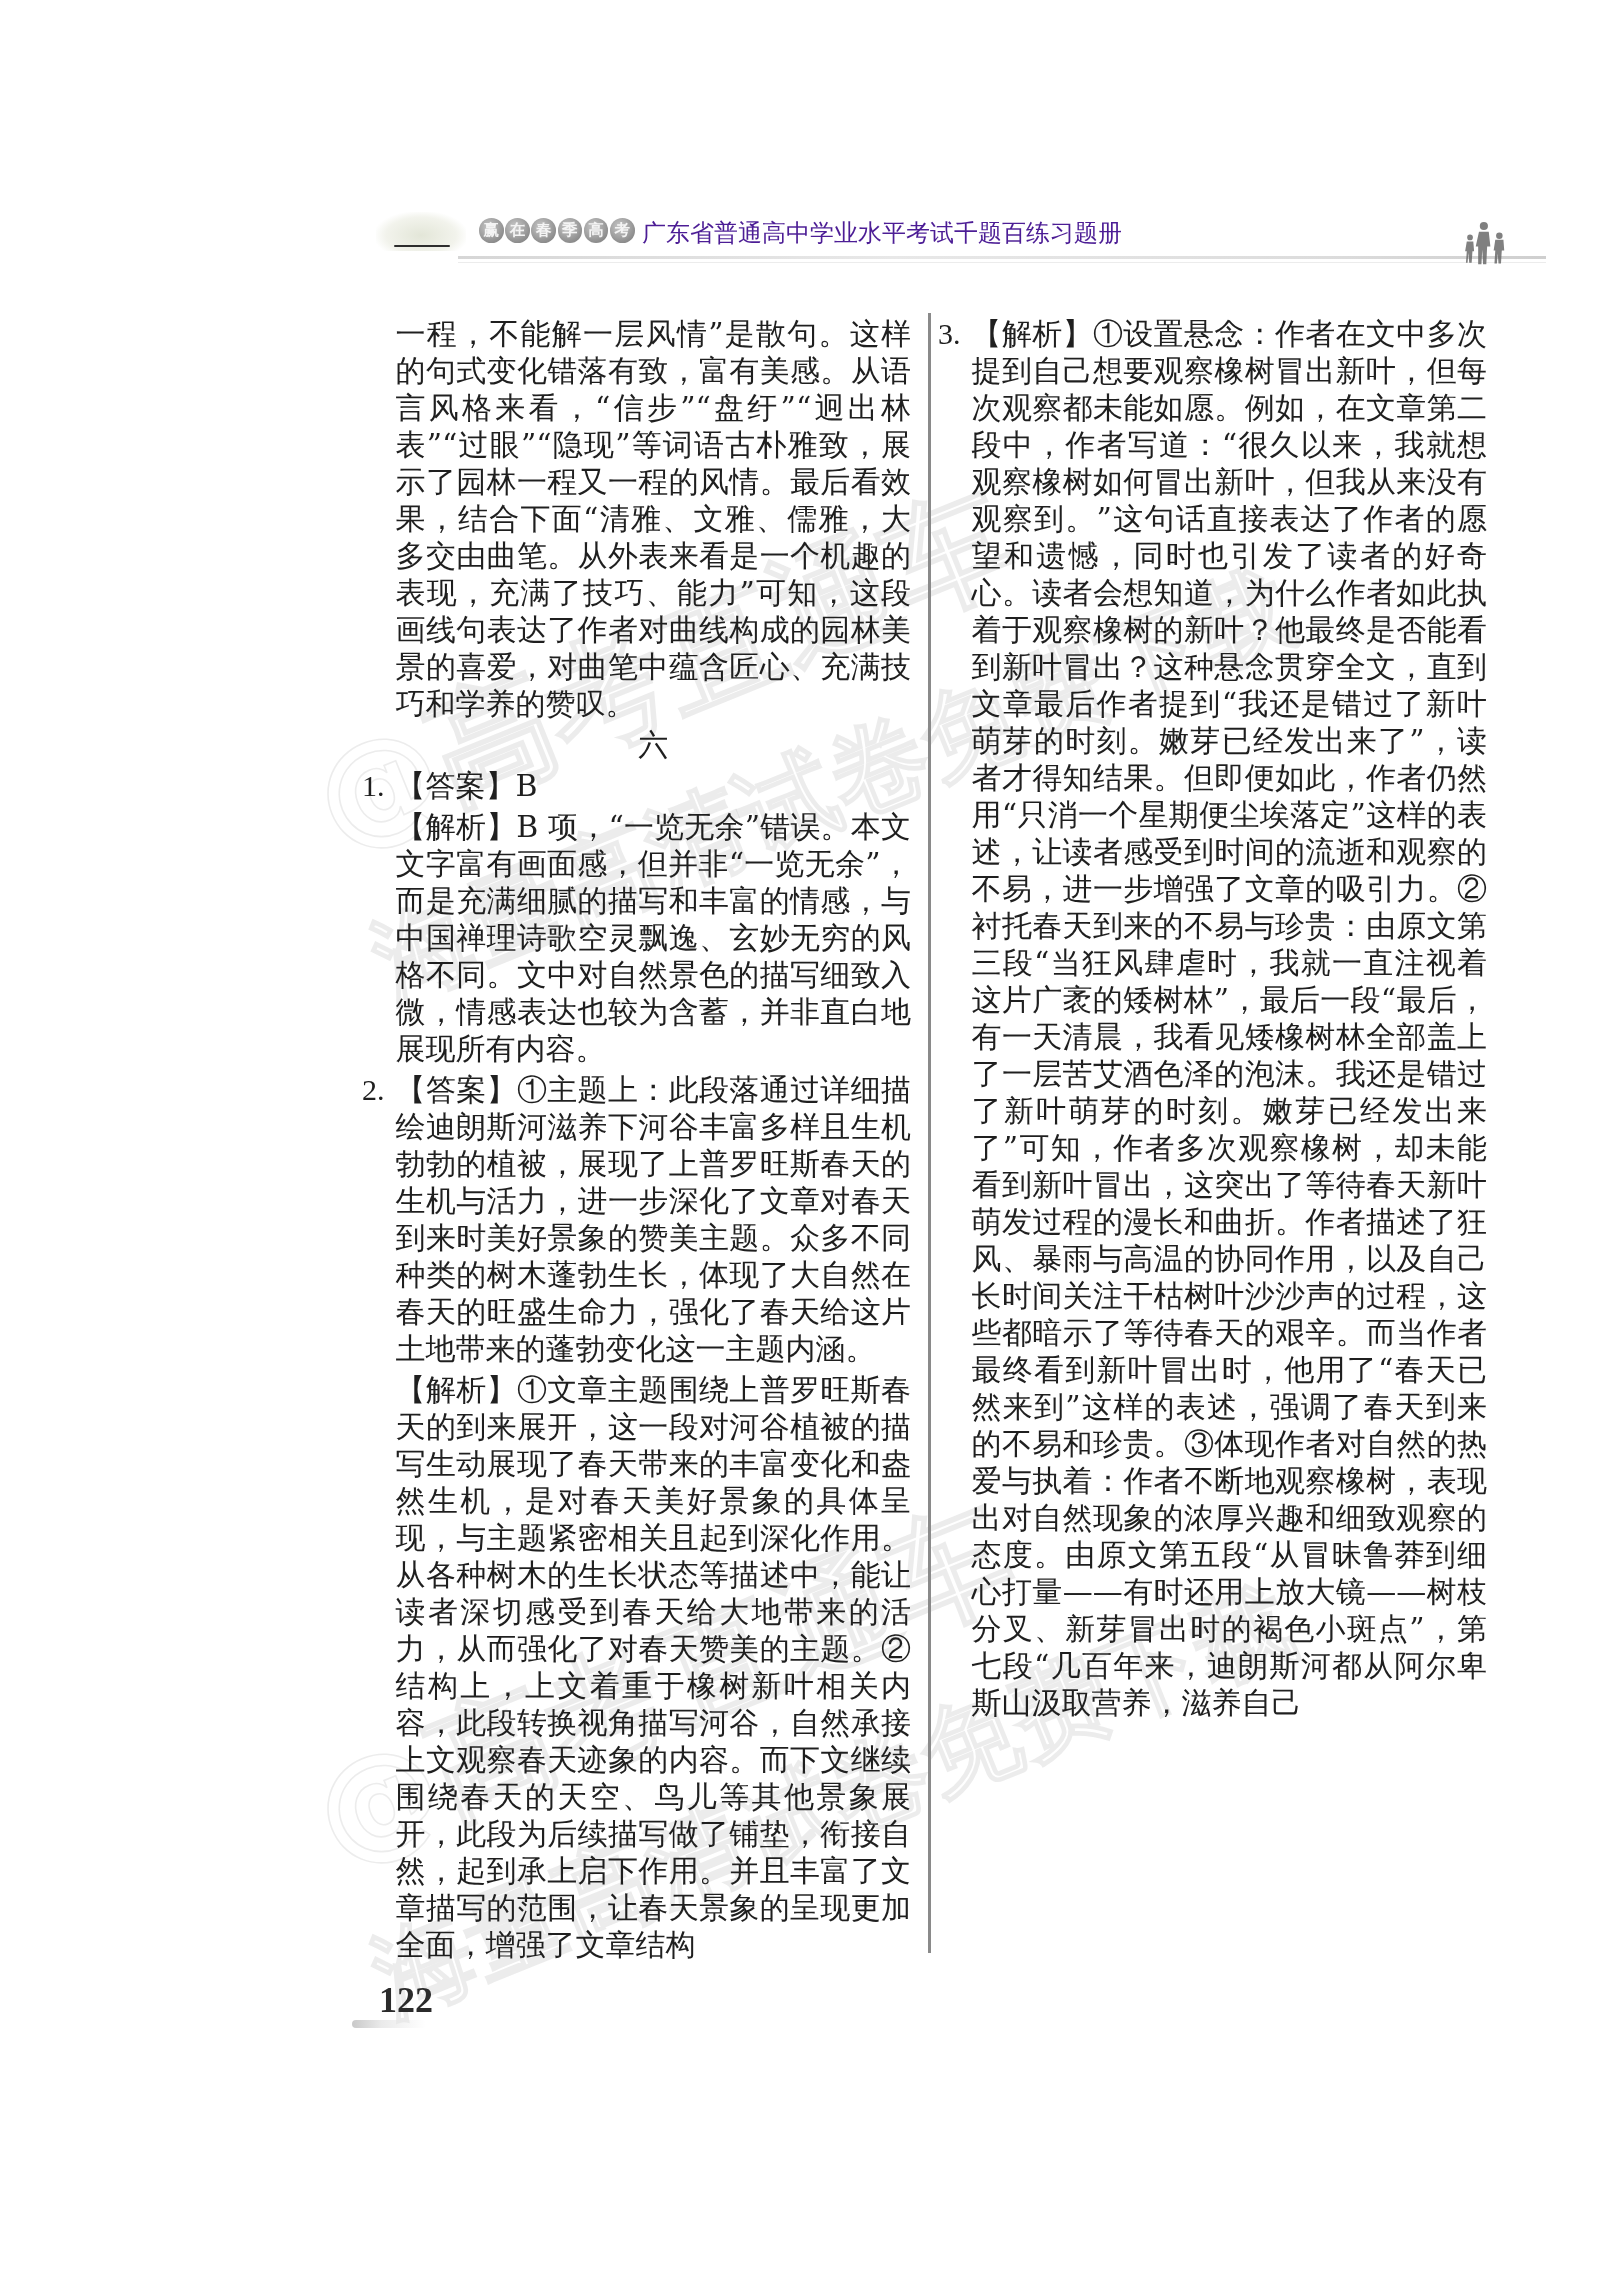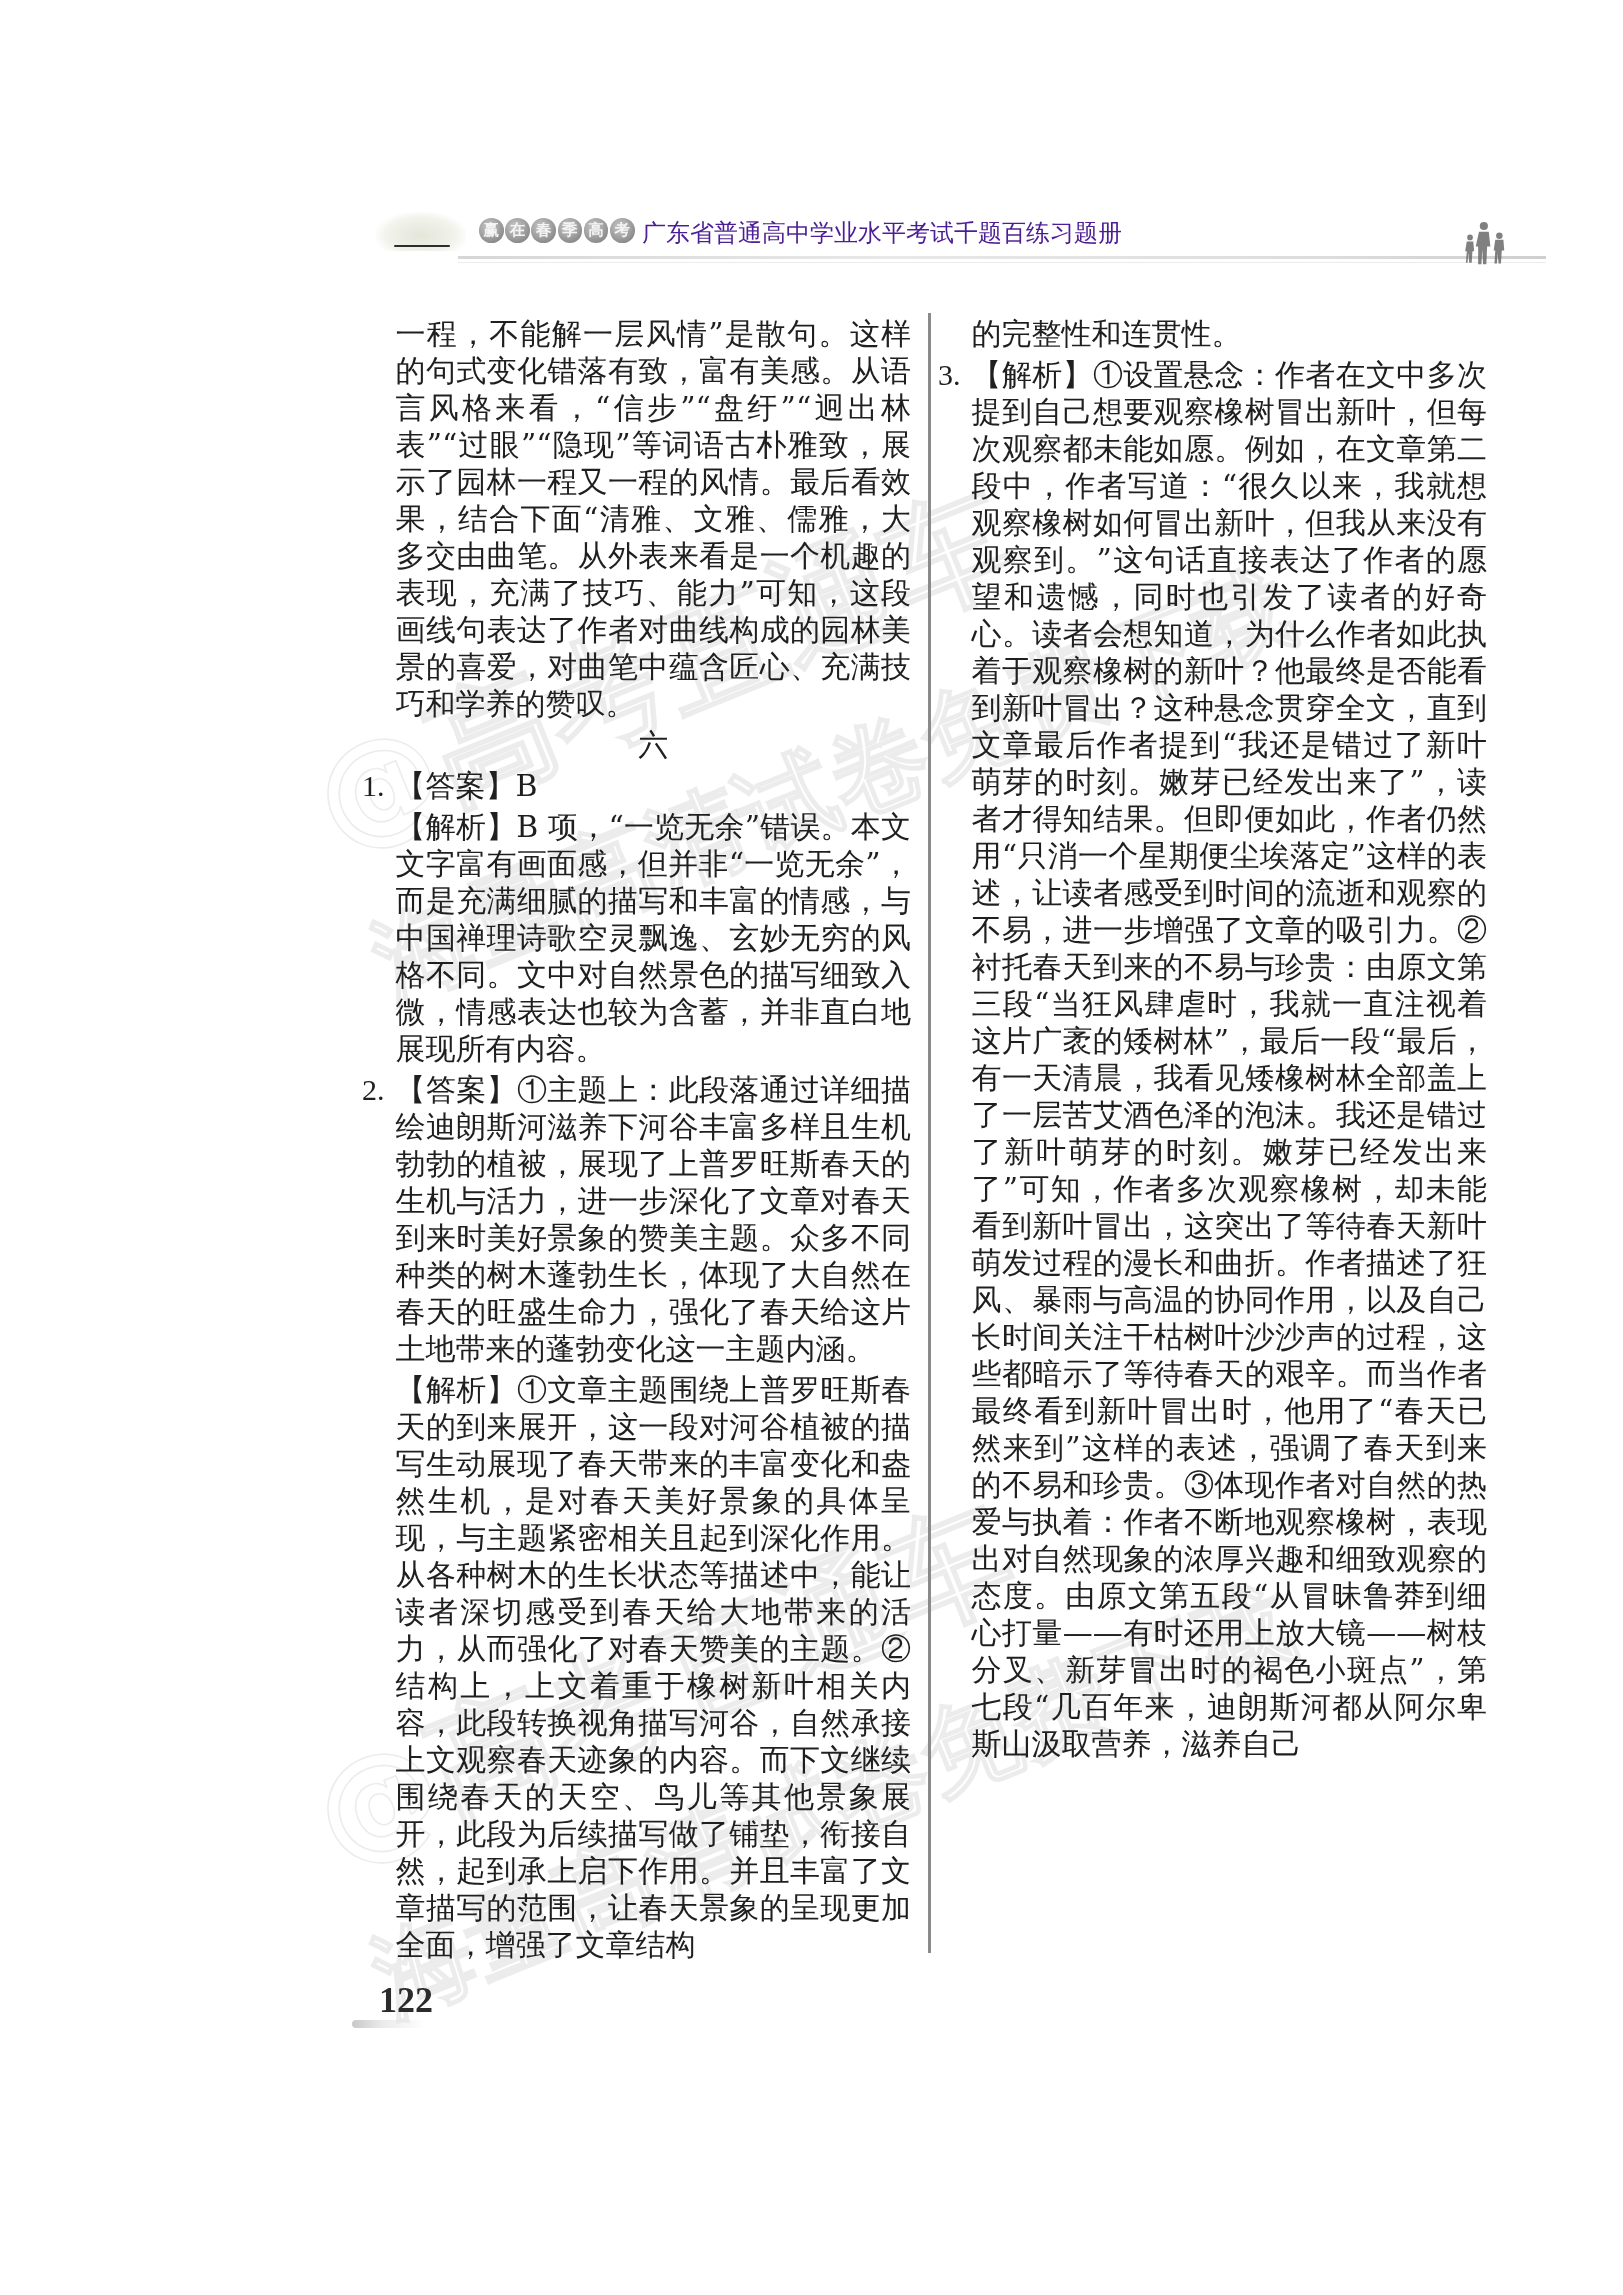--- a/index.html
+++ b/index.html
@@ -108,21 +108,20 @@
   <div class="item">
     <span class="item-num">2.</span>
     <p class="para">【答案】①主题上：此段落通过详细描绘迪朗斯河滋养下河谷丰富多样且生机勃勃的植被，展现了上普罗旺斯春天的生机与活力，进一步深化了文章对春天到来时美好景象的赞美主题。众多不同种类的树木蓬勃生长，体现了大自然在春天的旺盛生命力，强化了春天给这片土地带来的蓬勃变化这一主题内涵。</p>
     <p class="para">【解析】①文章主题围绕上普罗旺斯春天的到来展开，这一段对河谷植被的描写生动展现了春天带来的丰富变化和盎然生机，是对春天美好景象的具体呈现，与主题紧密相关且起到深化作用。从各种树木的生长状态等描述中，能让读者深切感受到春天给大地带来的活力，从而强化了对春天赞美的主题。②结构上，上文着重于橡树新叶相关内容，此段转换视角描写河谷，自然承接上文观察春天迹象的内容。而下文继续围绕春天的天空、鸟儿等其他景象展开，此段为后续描写做了铺垫，衔接自然，起到承上启下作用。并且丰富了文章描写的范围，让春天景象的呈现更加全面，增强了文章结构</p>
   </div>
 </div>
 
 <div class="divider"></div>
 
 <div class="col col-right">
-  <p class="para indent">的完整性和连贯性。</p>
   <div class="item">
     <span class="item-num">3.</span>
     <p class="para">【解析】①设置悬念：作者在文中多次提到自己想要观察橡树冒出新叶，但每次观察都未能如愿。例如，在文章第二段中，作者写道：“很久以来，我就想观察橡树如何冒出新叶，但我从来没有观察到。”这句话直接表达了作者的愿望和遗憾，同时也引发了读者的好奇心。读者会想知道，为什么作者如此执着于观察橡树的新叶？他最终是否能看到新叶冒出？这种悬念贯穿全文，直到文章最后作者提到“我还是错过了新叶萌芽的时刻。嫩芽已经发出来了”，读者才得知结果。但即便如此，作者仍然用“只消一个星期便尘埃落定”这样的表述，让读者感受到时间的流逝和观察的不易，进一步增强了文章的吸引力。②衬托春天到来的不易与珍贵：由原文第三段“当狂风肆虐时，我就一直注视着这片广袤的矮树林”，最后一段“最后，有一天清晨，我看见矮橡树林全部盖上了一层苦艾酒色泽的泡沫。我还是错过了新叶萌芽的时刻。嫩芽已经发出来了”可知，作者多次观察橡树，却未能看到新叶冒出，这突出了等待春天新叶萌发过程的漫长和曲折。作者描述了狂风、暴雨与高温的协同作用，以及自己长时间关注干枯树叶沙沙声的过程，这些都暗示了等待春天的艰辛。而当作者最终看到新叶冒出时，他用了“春天已然来到”这样的表述，强调了春天到来的不易和珍贵。③体现作者对自然的热爱与执着：作者不断地观察橡树，表现出对自然现象的浓厚兴趣和细致观察的态度。由原文第五段“从冒昧鲁莽到细心打量——有时还用上放大镜——树枝分叉、新芽冒出时的褐色小斑点”，第七段“几百年来，迪朗斯河都从阿尔卑斯山汲取营养，滋养自己</p>
   </div>
 </div>
 
 <div class="page-number">122</div>
 <div class="page-ornament"></div>
 
 

